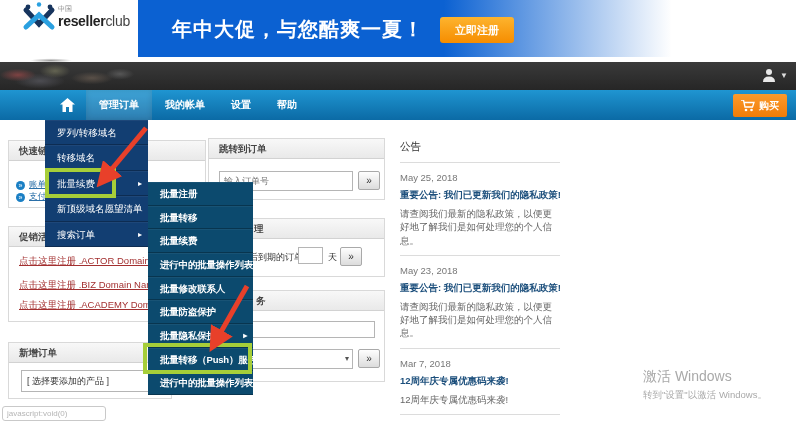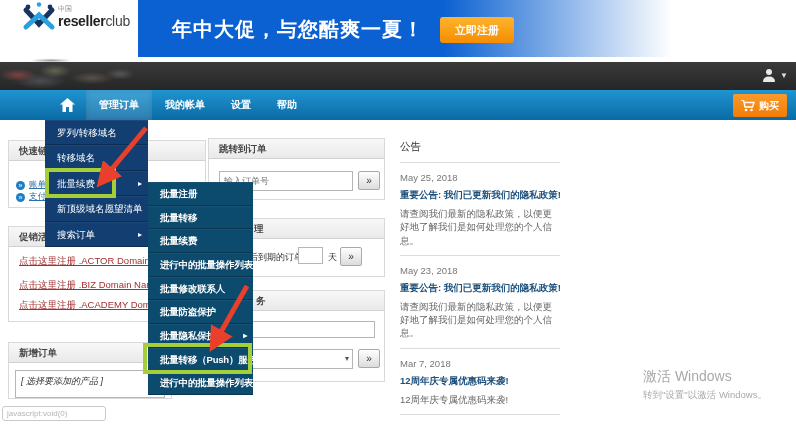--- a/index.html
+++ b/index.html
@@ -162,21 +162,21 @@
 
 <div class="panel" style="left:8px; top:226px; width:198px; height:96px;">
   <div class="panel-h">促销活动</div>
   <div class="promo-a" style="top:28px;">点击这里注册 .ACTOR Domain Names</div>
   <div class="promo-a" style="top:52px;">点击这里注册 .BIZ Domain Names</div>
   <div class="promo-a" style="top:72px;">点击这里注册 .ACADEMY Domain Names</div>
 </div>
 
 <div class="panel" style="left:8px; top:342px; width:164px; height:57px;">
   <div class="panel-h">新增订单</div>
-  <div class="sel-box" style="left:6px; top:27px; width:150px; height:28px; line-height:20px;font-style:italic;">[ 选择要添加的产品 ]</div>
+  <div class="sel-box" style="left:12px; top:27px; width:150px; height:22px; line-height:20px;">[ 选择要添加的产品 ]</div>
 </div>
 
 <div class="panel" style="left:208px; top:138px; width:177px; height:62px;">
   <div class="panel-h">跳转到订单</div>
   <input class="txt-input" style="left: 10px; top: 32px; width: 134px; height: 20px;" placeholder="输入订单号">
   <div class="go-btn" style="left:149px; top:32px;">»</div>
 </div>
 
 <div class="panel" style="left:208px; top:218px; width:177px; height:59px;">
   <div class="panel-h"></div>

